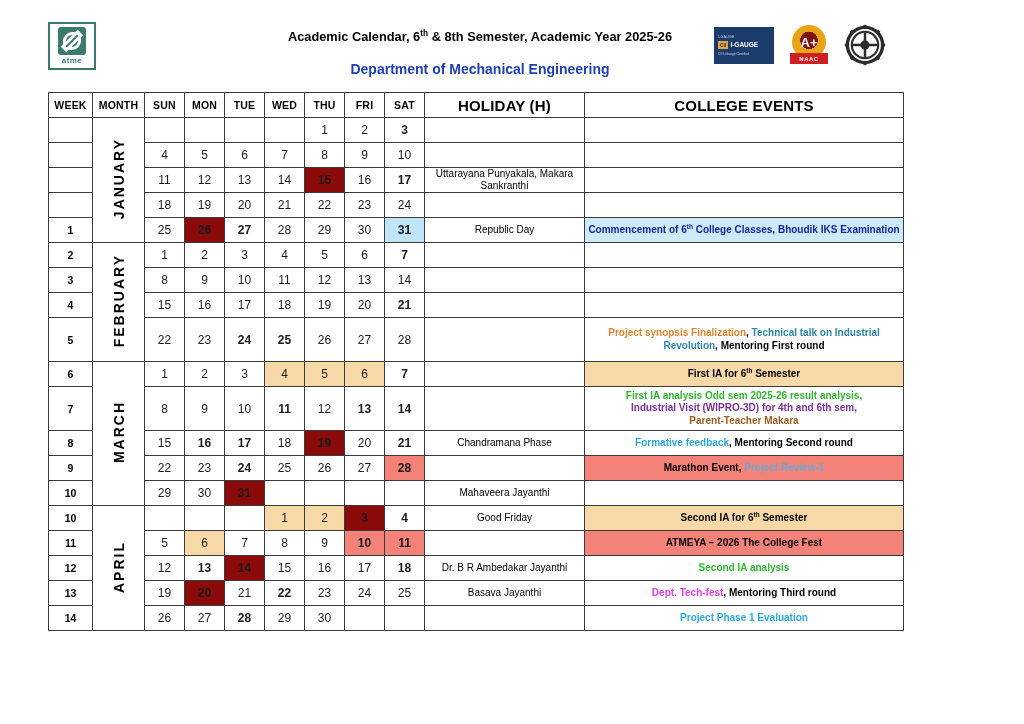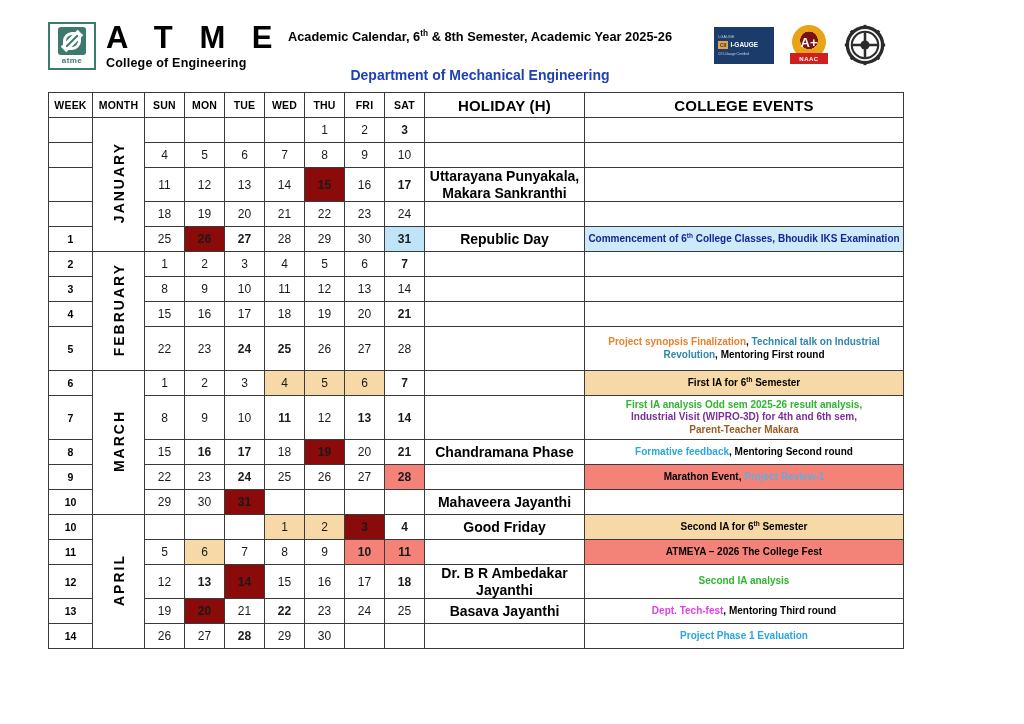--- a/index.html
+++ b/index.html
@@ -107,21 +107,21 @@
     font-size: 12.8px;
     font-weight: bold;
     color: #000;
     margin-top: 3px;
     line-height: 1.2;
   }
   .title-3 {
     font-size: 14px;
     font-weight: bold;
     color: #1f3fb5;
-    margin-top: 22px;
+    margin-top: 16px;
     line-height: 1.2;
   }
   sup { font-size: .65em; vertical-align: super; }
 
   .badges {
     position: absolute;
     right: 138px;
     top: 24px;
     display: flex;
     align-items: center;
@@ -198,22 +198,22 @@
   td.month .vert {
     writing-mode: vertical-rl;
     transform: rotate(180deg);
     display: inline-block;
     white-space: nowrap;
   }
   td.day { font-size: 12px; color: #1a1a1a; }
   td.holiday {
     text-align: left;
     padding: 1px 4px 1px 5px;
-    font-size: 14px;
-    font-weight: bold;
+    font-size: 10px;
+    font-weight: normal;
     line-height: 1.18;
   }
   td.events {
     text-align: left;
     padding: 2px 4px 2px 6px;
     font-size: 10px;
     font-weight: bold;
     line-height: 1.25;
   }
 
@@ -251,24 +251,20 @@
 </style>
 </head>
 <body>
 
 <div class="header">
 
   <div class="logo-block">
     <div class="logo-mark">
       <div class="knot"></div>
       <div class="logo-word">atme</div>
-    </div>
-    <div class="logo-text">
-      <div class="atme">A T M E</div>
-      <div class="sub">College of Engineering</div>
     </div>
   </div>
 
   <div class="title-block">
     <div class="title-2"><span>Academic Calendar,  6</span><sup>th</sup><span> &amp; 8th Semester,  Academic Year 2025-26</span></div>
     <div class="title-3">Department of Mechanical Engineering</div>
   </div>
 
   <div class="badges">
     <div class="badge-iguage">

